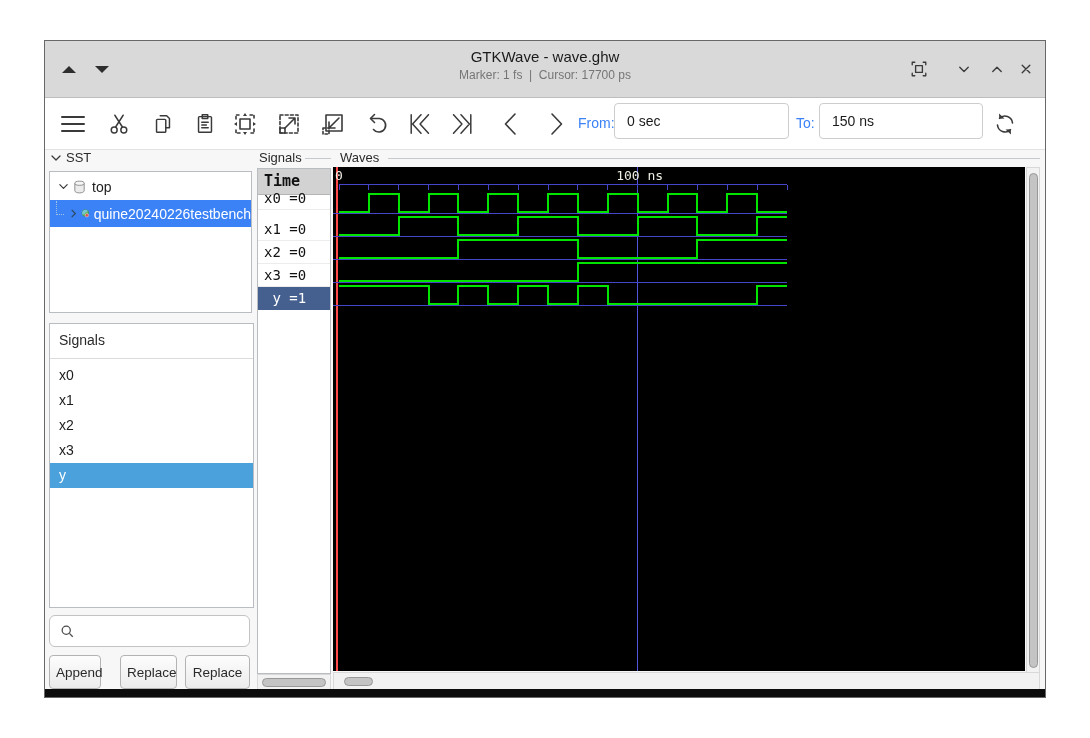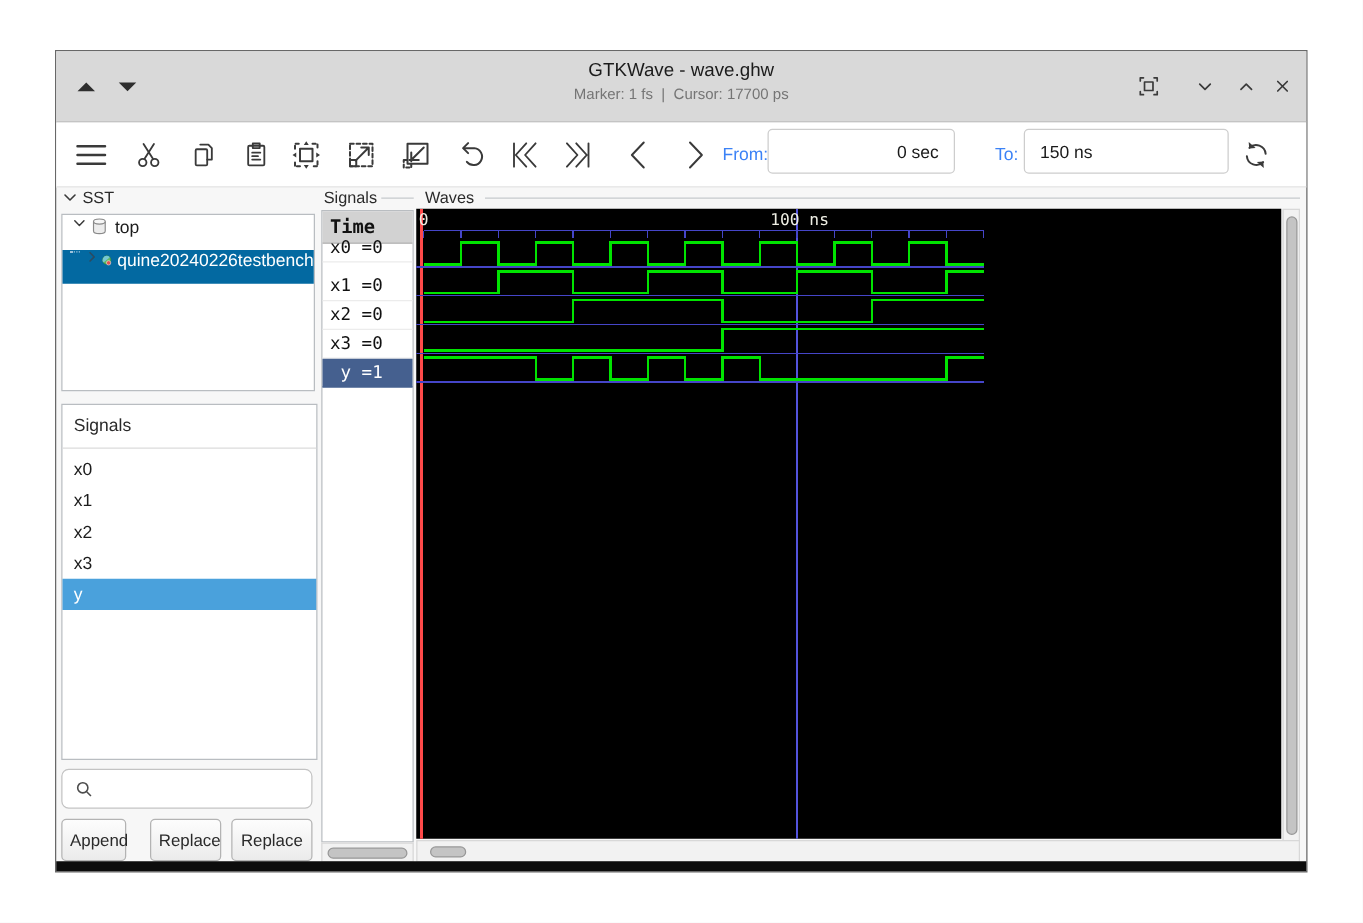--- a/index.html
+++ b/index.html
@@ -24,22 +24,22 @@
   .tinput{position:absolute;top:5px;height:36px;background:#fff;border:1px solid #cdcdcd;border-radius:4px;font-family:"Liberation Sans",sans-serif;font-size:14px;color:#1a1a1a;padding:0 12px;box-sizing:border-box;outline:none}
 
   
   .frame-label{position:absolute;font-size:13px;color:#2a2a2a}
   .frame-line{position:absolute;height:1px;background:#c6cacd}
 
   .panelbox{position:absolute;background:#ffffff;border:1px solid #b9bdc1;box-sizing:border-box}
 
   
   .sst-head{position:absolute;left:5px;top:109px;font-size:13px;color:#2a2a2a;display:flex;align-items:center;gap:4px}
-  .tree-row{position:absolute;left:0;width:100%;height:27px;display:flex;font-size:14px;color:#1c1c1c;white-space:nowrap;overflow:hidden}
-  .tree-row.sel{background:#0369a1;color:#ffffff}
+  .tree-row{position:absolute;left:0;width:100%;height:27px;display:flex;align-items:center;font-size:14px;color:#1c1c1c;white-space:nowrap;overflow:hidden}
+  .tree-row.sel{background:#3b82f6;color:#ffffff}
   .guide{width:12px;height:13px;border-left:1px dotted #9fc3dd;border-bottom:1px dotted #9fc3dd;margin:-12px 2px 0 6px}
   .chev{display:inline-flex;width:14px;justify-content:center;margin:0 2px}
 
   
   .siglist-head{position:absolute;left:9px;top:8px;font-size:14px;color:#2a2a2a}
   .siglist-sep{position:absolute;left:0;top:34px;width:100%;height:1px;background:#dcdcdc}
   .sig-item{position:absolute;left:0;width:100%;height:25px;line-height:25px;padding-left:9px;box-sizing:border-box;font-size:14px;color:#1c1c1c}
   .sig-item.sel{background:#4aa1dc;color:#ffffff}
 
   .searchbox{position:absolute;left:4px;top:574px;width:201px;height:32px;background:#fff;border:1px solid #c3c3c3;border-radius:6px;box-sizing:border-box;display:flex;align-items:center}
@@ -165,21 +165,21 @@
       <svg width="26" height="28" viewBox="0 0 26 28">
         <path class="ic" d="M17 4L7.5 14 17 24"></path>
       </svg>
     </div>
     <div class="ti" style="left:497px">
       <svg width="26" height="28" viewBox="0 0 26 28">
         <path class="ic" d="M9 4l9.5 10L9 24"></path>
       </svg>
     </div>
     <div class="tlabel" style="left:533px">From:</div>
-    <input class="tinput" style="left: 569px; width: 150px; text-align: right;" value="0 sec">
+    <input class="tinput" style="left: 569px; width: 175px;" value="0 sec">
     <div class="tlabel" style="left:751px">To:</div>
     <input class="tinput" style="left: 774px; width: 164px;" value="150 ns">
     <div class="ti" style="left:946px">
       <svg width="30" height="30" viewBox="0 0 28 28">
         <path class="ic" d="M21.5 13a7.6 7.6 0 0 0-13-4.7"></path>
         <path d="M8.2 3.6v5.2h5.2z" fill="#3a3a3a" transform="rotate(-4 8 7)"></path>
         <path class="ic" d="M6.5 15a7.6 7.6 0 0 0 13 4.7"></path>
         <path d="M19.8 24.4v-5.2h-5.2z" fill="#3a3a3a" transform="rotate(-4 20 21)"></path>
       </svg>
     </div>

